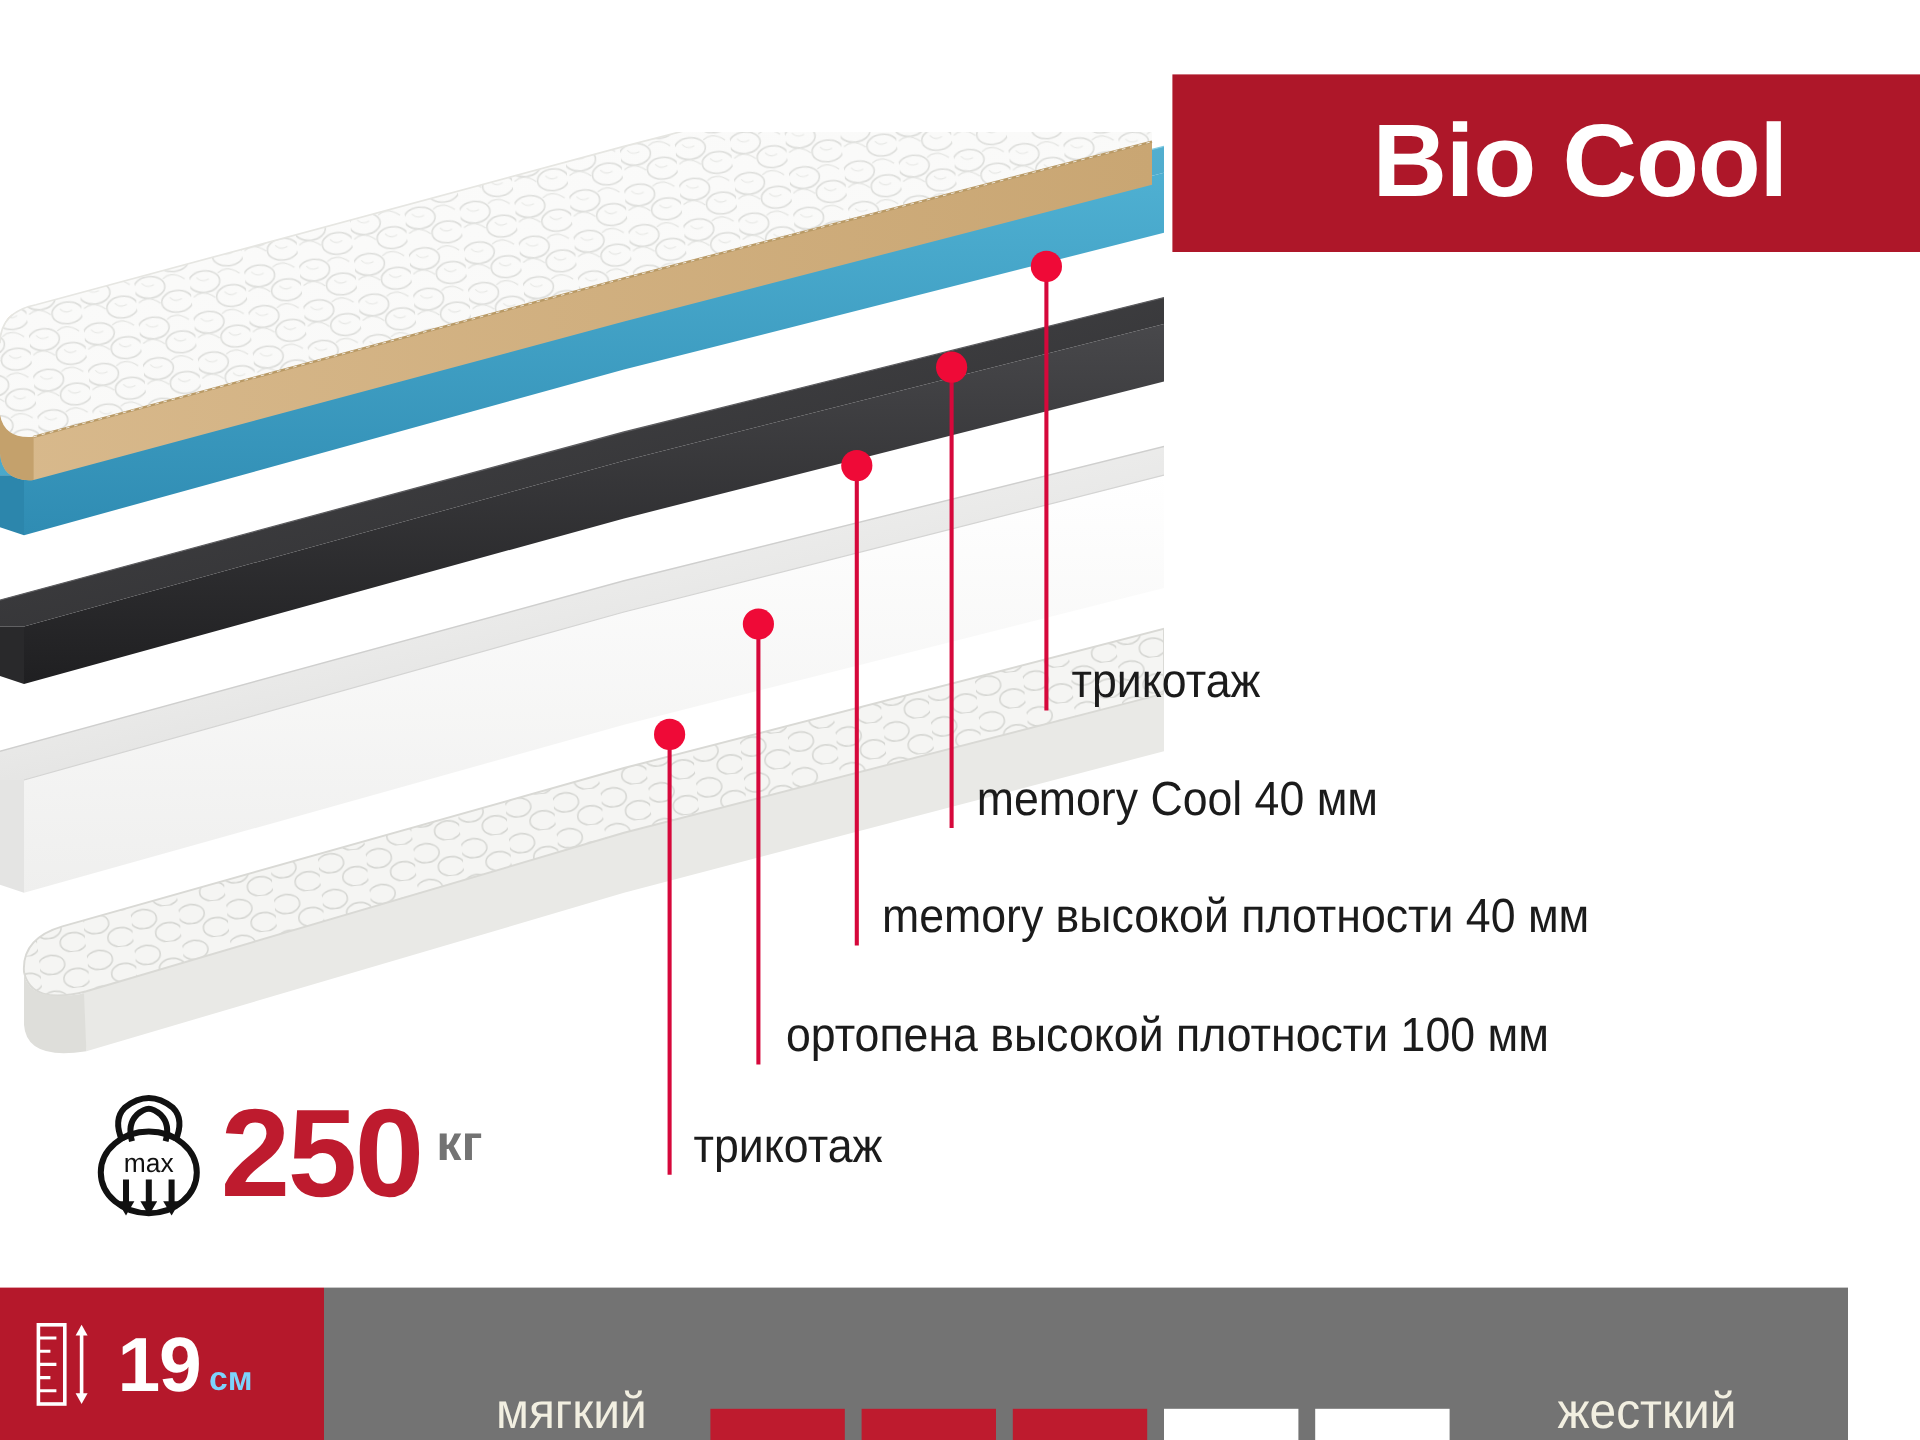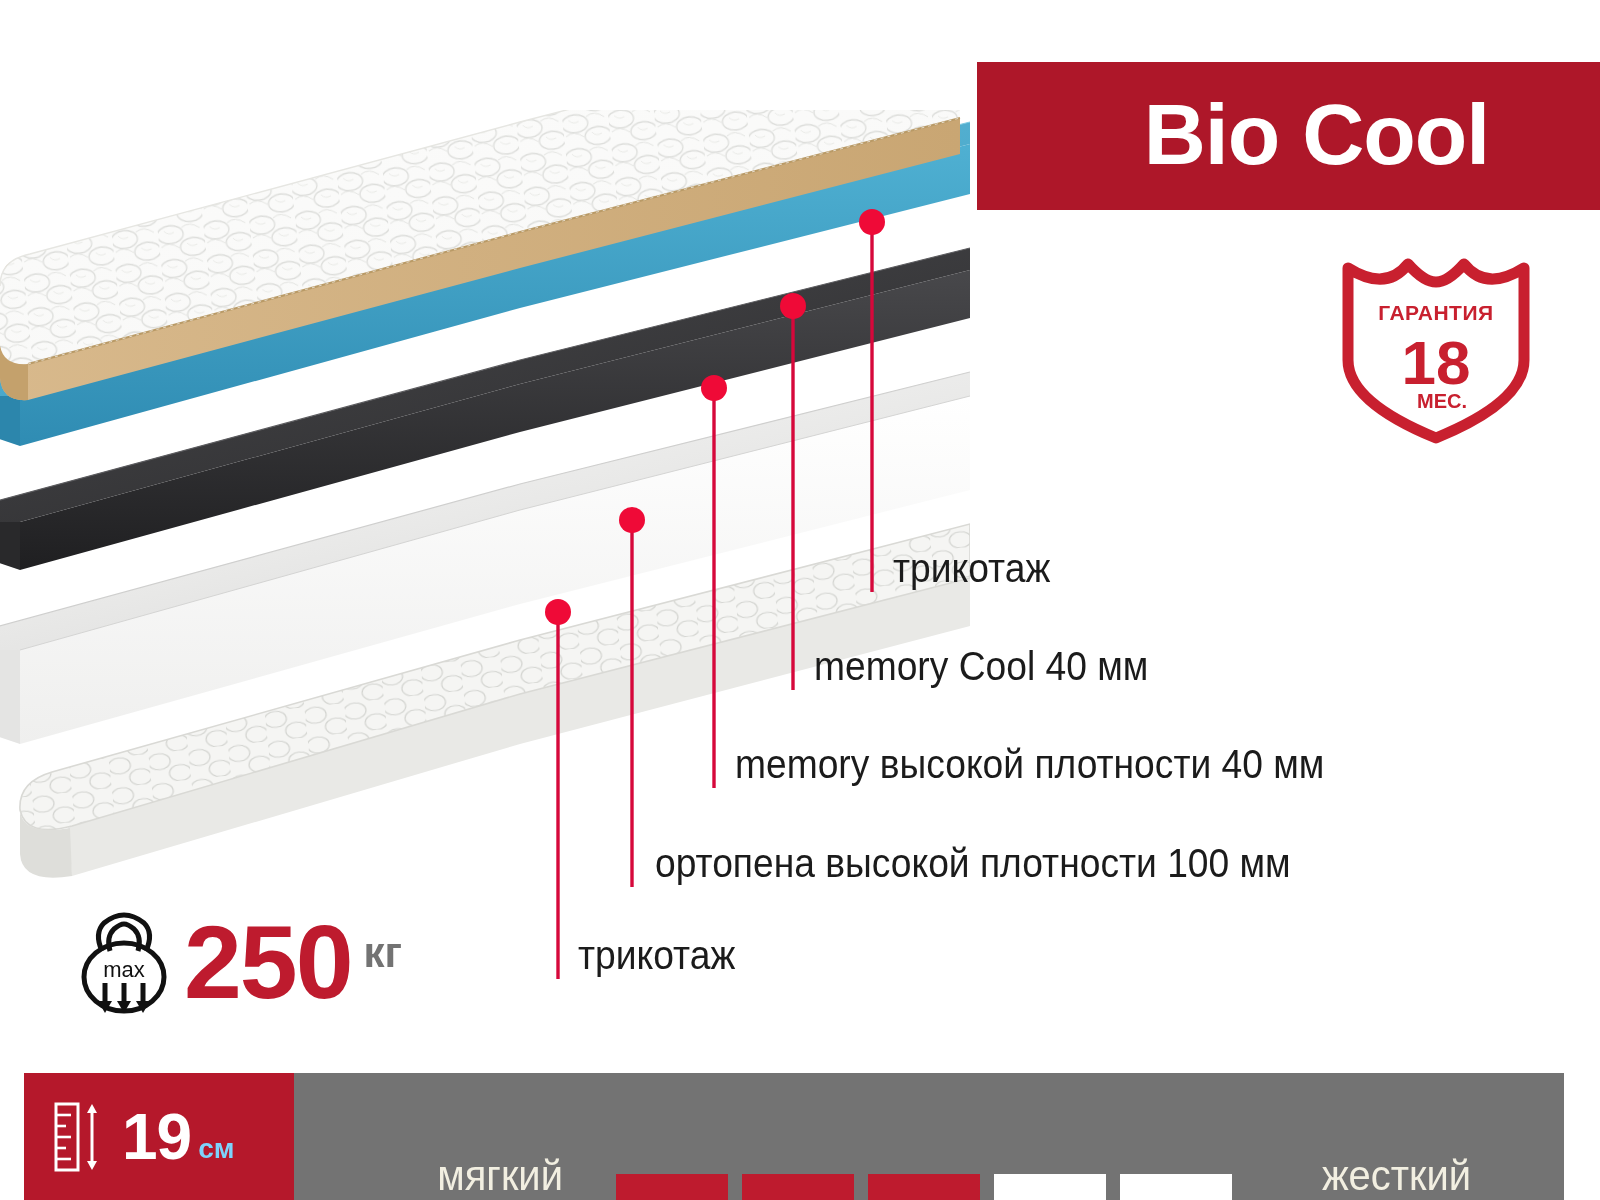--- a/index.html
+++ b/index.html
@@ -54,21 +54,21 @@
   .weight-num{
     color:#BE1B2E;font-size:104px;font-weight:bold;line-height:0.84;
     letter-spacing:-2px;
   }
   .weight-unit{
     color:#737373;font-size:42px;font-weight:bold;line-height:1;
     margin-left:12px;transform:translateY(-10px);
   }
 
   
-  .bottom-bar{position:absolute;left:0;top:1073px;width:1540px;height:127px;display:flex;margin-left:24px;}
+  .bottom-bar{position:absolute;left:0;top:1073px;width:1540px;height:127px;display:flex;}
   .height-box{
     width:270px;height:127px;background:#B5182B;
     display:flex;align-items:center;
     box-sizing:border-box;padding-left:30px;
   }
   .ruler-icon{width:50px;height:72px;margin-right:18px;}
   .ruler-icon svg{display:block;width:100%;height:100%;}
   .height-num{color:#fff;font-size:64px;font-weight:bold;line-height:1;letter-spacing:-1px;}
   .height-unit{color:#7dd3fc;font-size:28px;font-weight:bold;line-height:1;margin-left:7px;transform:translateY(12px);}
 
@@ -212,29 +212,20 @@
   <div class="layer-label" id="lbl0">трикотаж</div>
   <div class="layer-label" id="lbl1">memory Cool 40 мм</div>
   <div class="layer-label" id="lbl2">memory высокой плотности 40 мм</div>
   <div class="layer-label" id="lbl3">ортопена высокой плотности 100 мм</div>
   <div class="layer-label" id="lbl4">трикотаж</div>
 
   <div class="title-banner">
     <span class="txt">Bio Cool</span>
   </div>
 
-  <div class="shield-wrap">
-    <svg viewBox="0 0 208 192" xmlns="http://www.w3.org/2000/svg">
-      <path d="M16 16 Q54 40 76 12 Q92 30 104 30 Q116 30 132 12 Q154 40 192 16
-               L192 108 Q192 150 104 186 Q16 150 16 108 Z" fill="none" stroke="#C8202F" stroke-width="11" stroke-linejoin="round"></path>
-      <text x="104" y="68" text-anchor="middle" fill="#C8202F" font-family="Liberation Sans, sans-serif" font-size="21" font-weight="bold" letter-spacing="0.5">ГАРАНТИЯ</text>
-      <text x="104" y="132" text-anchor="middle" fill="#C8202F" font-family="Liberation Sans, sans-serif" font-size="62" font-weight="bold">18</text>
-      <text x="110" y="156" text-anchor="middle" fill="#C8202F" font-family="Liberation Sans, sans-serif" font-size="20" font-weight="bold">МЕС.</text>
-    </svg>
-  </div>
 
   <div class="weight-block">
     <div class="weight-icon">
       <svg viewBox="0 0 96 104" xmlns="http://www.w3.org/2000/svg">
         <g fill="none" stroke="#111111" stroke-width="5" stroke-linejoin="round">
           <path d="M26 40 Q18 22 28 12 Q38 4 48 4 Q58 4 68 12 Q78 22 70 40"></path>
           <path d="M34 40 Q30 26 38 18 Q44 13 48 13 Q52 13 58 18 Q66 26 62 40"></path>
           <ellipse cx="48" cy="66" rx="40" ry="34"></ellipse>
         </g>
         <text x="48" y="66" text-anchor="middle" fill="#111111" font-family="Liberation Sans, sans-serif" font-size="22">max</text>

